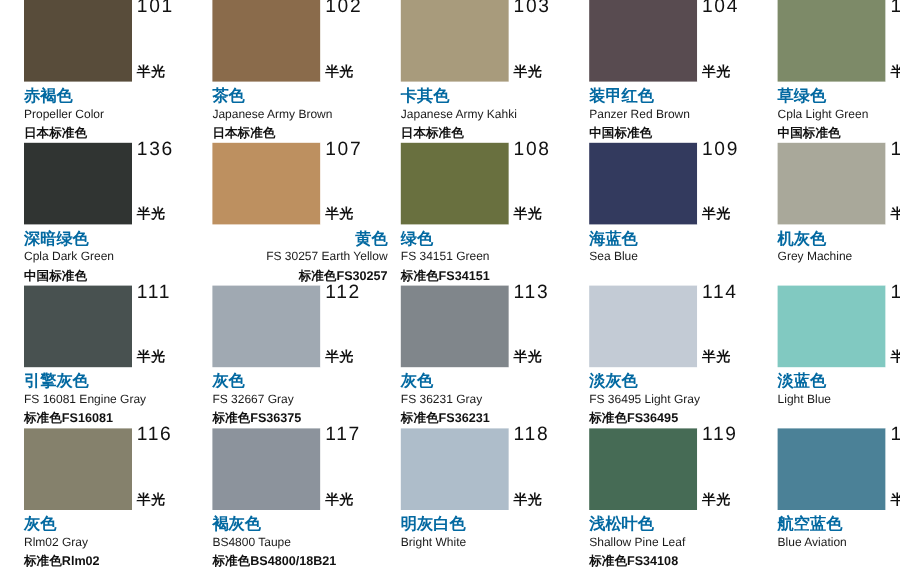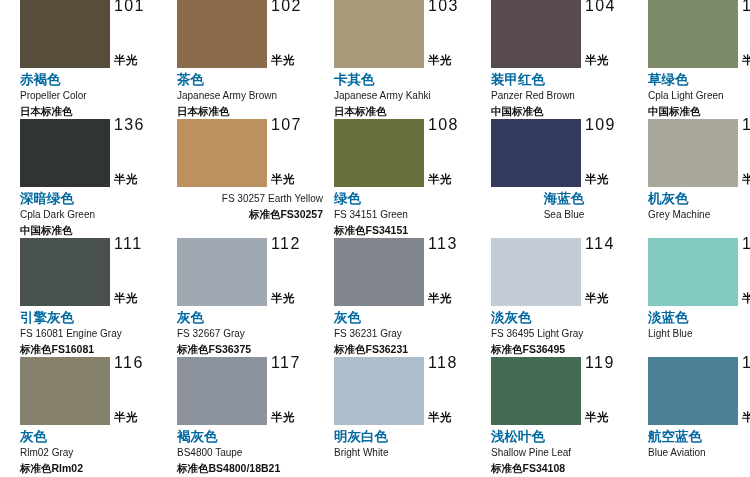--- a/index.html
+++ b/index.html
@@ -184,39 +184,40 @@
     </div>
     <div class="color-card" style="left: 177px; top: 119px; text-align: right;">
       <div class="swatch-area">
         <div class="swatch-chip" style="background: rgb(189, 144, 96);"></div>
         <div class="swatch-meta">
           <div class="swatch-number">107</div>
           <div class="swatch-finish">半光</div>
         </div>
       </div>
       <div class="card-text">
+        <div class="name-cn">黄色</div>
         <div class="name-en">FS 30257 Earth Yellow</div>
         <div class="name-std">标准色FS30257</div>
       </div>
     </div>
     <div class="color-card" style="left: 334px; top: 119px;">
       <div class="swatch-area">
         <div class="swatch-chip" style="background: rgb(105, 112, 63);"></div>
         <div class="swatch-meta">
           <div class="swatch-number">108</div>
           <div class="swatch-finish">半光</div>
         </div>
       </div>
       <div class="card-text">
         <div class="name-cn">绿色</div>
         <div class="name-en">FS 34151 Green</div>
         <div class="name-std">标准色FS34151</div>
       </div>
     </div>
-    <div class="color-card" style="left: 491px; top: 119px; text-align: center;">
+    <div class="color-card" style="left: 491px; top: 119px;">
       <div class="swatch-area">
         <div class="swatch-chip" style="background: rgb(51, 58, 94);"></div>
         <div class="swatch-meta">
           <div class="swatch-number">109</div>
           <div class="swatch-finish">半光</div>
         </div>
       </div>
       <div class="card-text">
         <div class="name-cn">海蓝色</div>
         <div class="name-en">Sea Blue</div>

